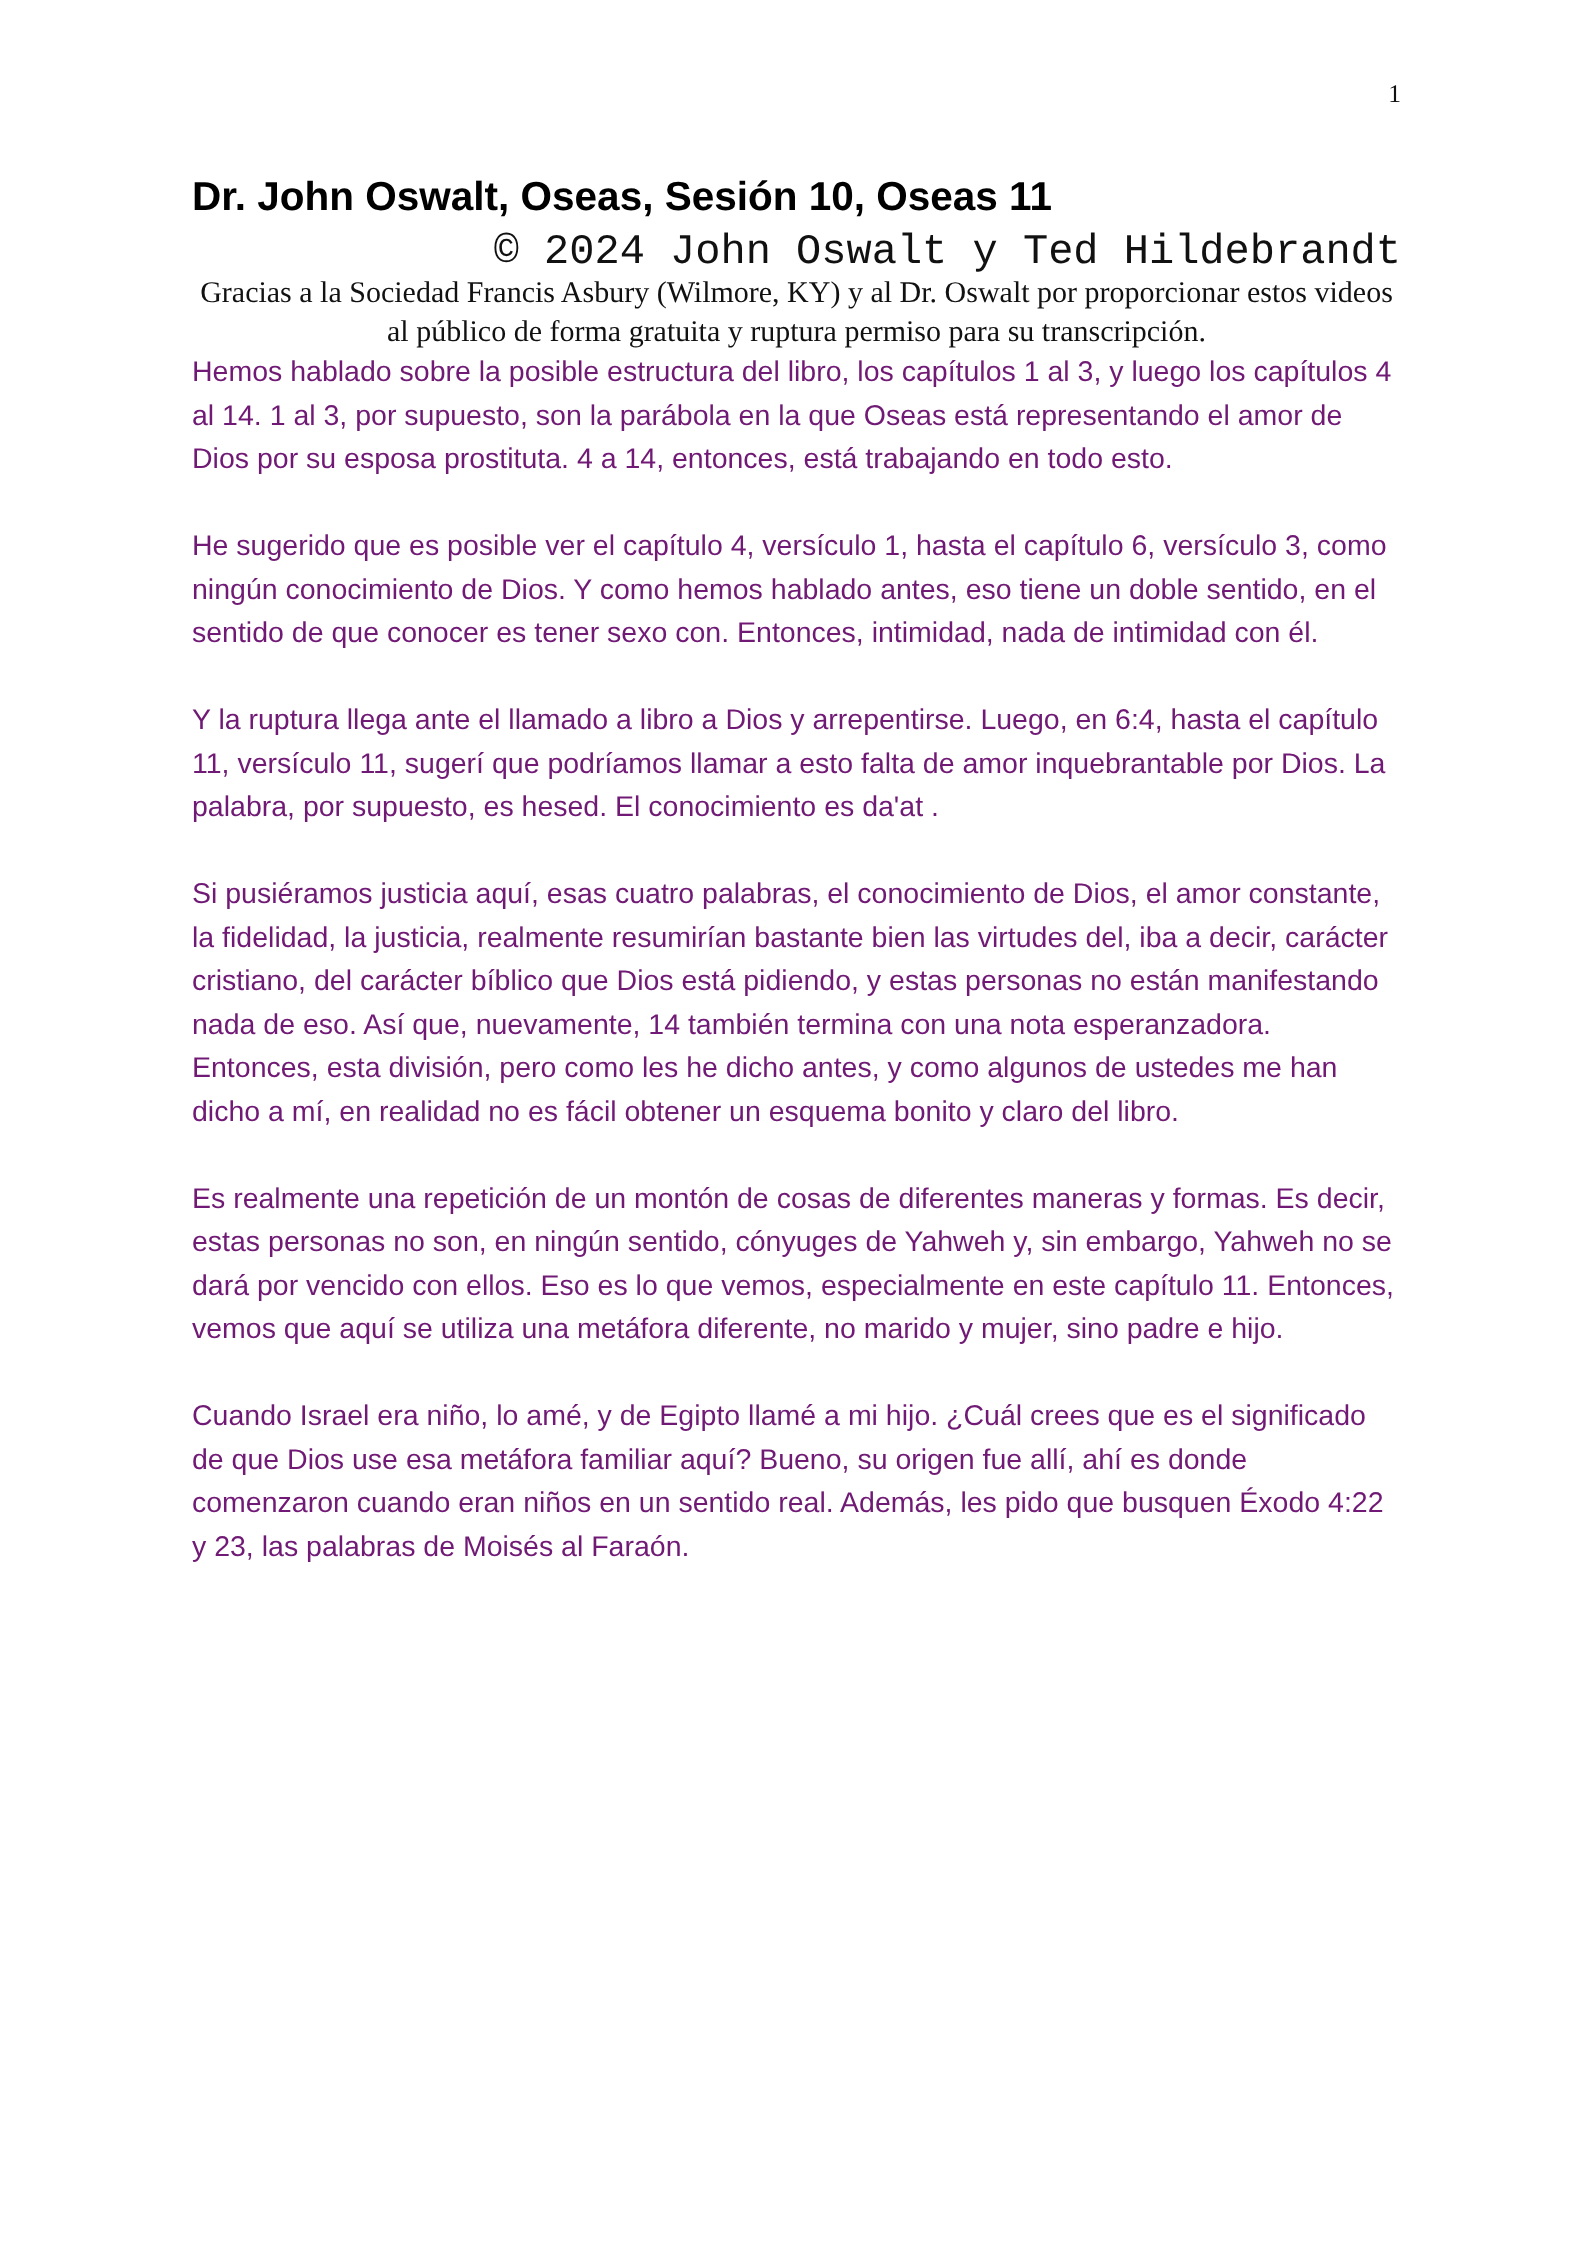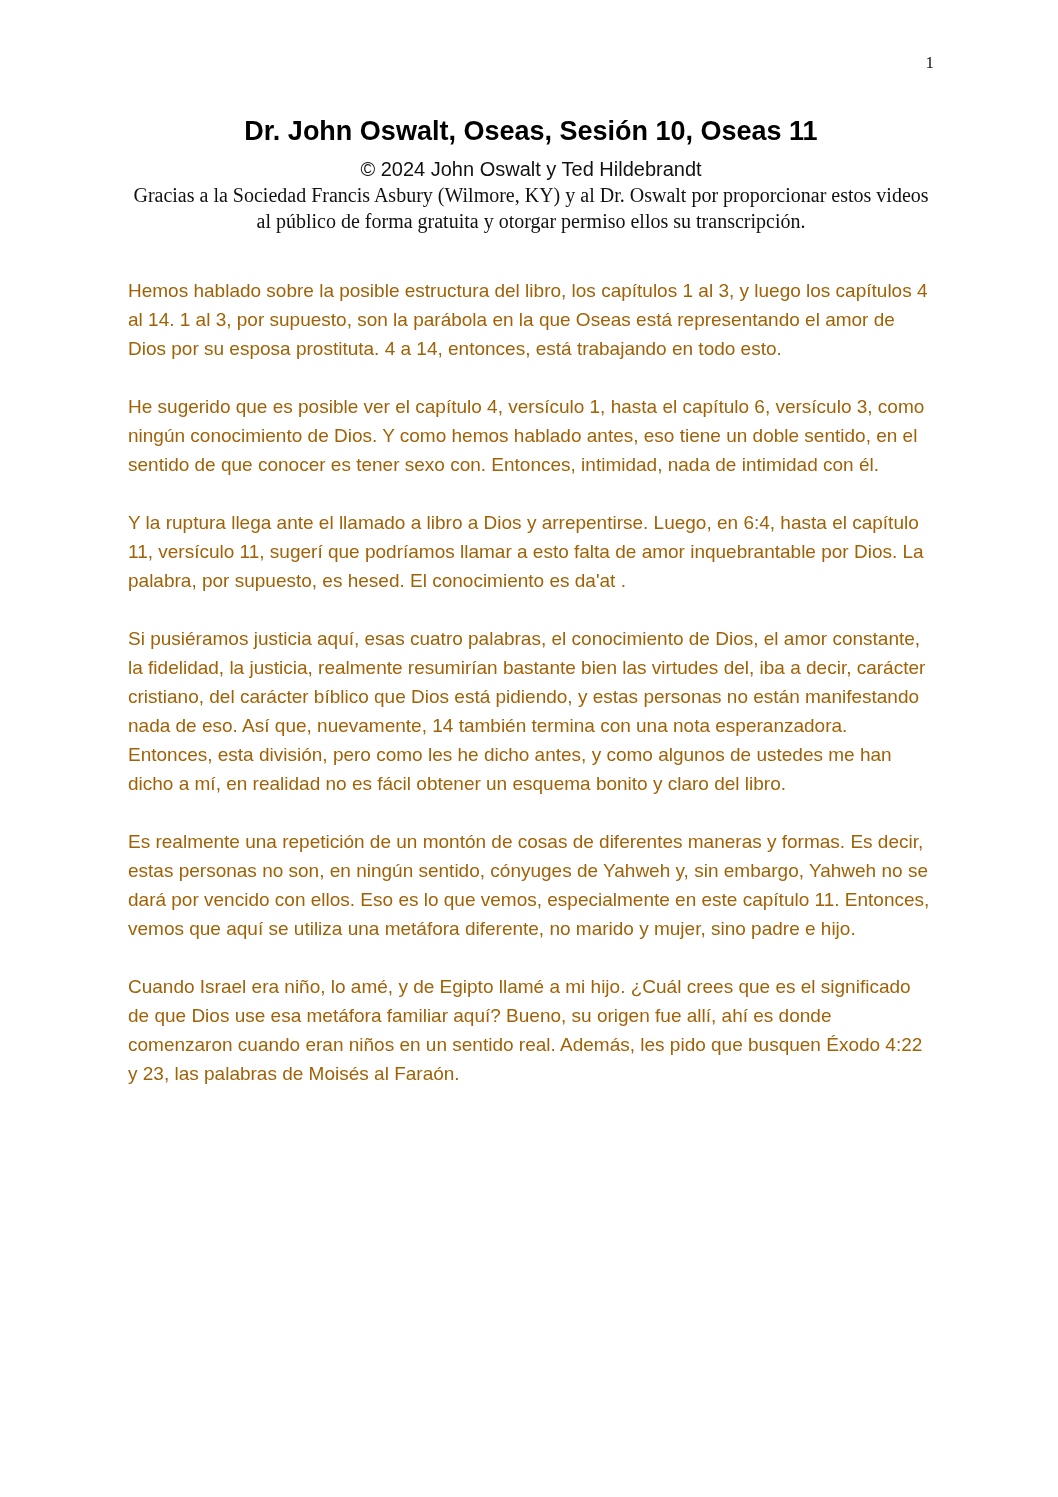--- a/index.html
+++ b/index.html
@@ -21,65 +21,64 @@
   .page-number {
     text-align: right;
     font-family: "Liberation Serif", serif;
     font-size: 17px;
     line-height: 22px;
     color: #111111;
     margin-bottom: 40px;
   }
   .doc-title {
     margin: 0 0 8px 0;
-    text-align: center;
+    text-align: left;
     font-family: "Liberation Sans", sans-serif;
     font-weight: bold;
     font-size: 27px;
     line-height: 34px;
     color: #000000;
   }
   .copyright-line {
-    text-align: center;
-    font-family: Liberation Sans, sans-serif;
-    font-size: 20px;
+    text-align: right;
+    font-family: Liberation Mono, monospace;
+    font-size: 28px;
     line-height: 26px;
     color: #111111;
   }
   .attribution-text {
     text-align: center;
     font-family: "Liberation Serif", serif;
     font-size: 20px;
     line-height: 26px;
     color: #111111;
   }
   .transcript-body {
-    margin-top: 42px;
     font-family: "Liberation Sans", sans-serif;
     font-size: 19px;
     line-height: 29px;
-    color: #a16207;
+    color: #701a75;
   }
   .transcript-body p {
     margin: 0 0 29px 0;
     text-align: left;
   }
 </style>
 </head>
 <body>
 
 <div class="page">
 
   <div class="page-number">1</div>
 
   <h1 class="doc-title">Dr. John Oswalt, Oseas, Sesión 10, Oseas 11</h1>
 
   <div class="subheader">
     <div class="copyright-line">© 2024 John Oswalt y Ted Hildebrandt</div>
-    <div class="attribution-text">Gracias a la Sociedad Francis Asbury (Wilmore, KY) y al Dr. Oswalt por proporcionar estos videos al público de forma gratuita y otorgar permiso ellos su transcripción.</div>
+    <div class="attribution-text">Gracias a la Sociedad Francis Asbury (Wilmore, KY) y al Dr. Oswalt por proporcionar estos videos al público de forma gratuita y ruptura permiso para su transcripción.</div>
   </div>
 
   <div class="transcript-body">
     <p>Hemos hablado sobre la posible estructura del libro, los capítulos 1 al 3, y luego los capítulos 4 al 14. 1 al 3, por supuesto, son la parábola en la que Oseas está representando el amor de Dios por su esposa prostituta. 4 a 14, entonces, está trabajando en todo esto.</p>
     <p>He sugerido que es posible ver el capítulo 4, versículo 1, hasta el capítulo 6, versículo 3, como ningún conocimiento de Dios. Y como hemos hablado antes, eso tiene un doble sentido, en el sentido de que conocer es tener sexo con. Entonces, intimidad, nada de intimidad con él.</p>
     <p>Y la ruptura llega ante el llamado a libro a Dios y arrepentirse. Luego, en 6:4, hasta el capítulo 11, versículo 11, sugerí que podríamos llamar a esto falta de amor inquebrantable por Dios. La palabra, por supuesto, es hesed. El conocimiento es da'at .</p>
     <p>Si pusiéramos justicia aquí, esas cuatro palabras, el conocimiento de Dios, el amor constante, la fidelidad, la justicia, realmente resumirían bastante bien las virtudes del, iba a decir, carácter cristiano, del carácter bíblico que Dios está pidiendo, y estas personas no están manifestando nada de eso. Así que, nuevamente, 14 también termina con una nota esperanzadora. Entonces, esta división, pero como les he dicho antes, y como algunos de ustedes me han dicho a mí, en realidad no es fácil obtener un esquema bonito y claro del libro.</p>
     <p>Es realmente una repetición de un montón de cosas de diferentes maneras y formas. Es decir, estas personas no son, en ningún sentido, cónyuges de Yahweh y, sin embargo, Yahweh no se dará por vencido con ellos. Eso es lo que vemos, especialmente en este capítulo 11. Entonces, vemos que aquí se utiliza una metáfora diferente, no marido y mujer, sino padre e hijo.</p>
     <p>Cuando Israel era niño, lo amé, y de Egipto llamé a mi hijo. ¿Cuál crees que es el significado de que Dios use esa metáfora familiar aquí? Bueno, su origen fue allí, ahí es donde comenzaron cuando eran niños en un sentido real. Además, les pido que busquen Éxodo 4:22 y 23, las palabras de Moisés al Faraón.</p>
   </div>

